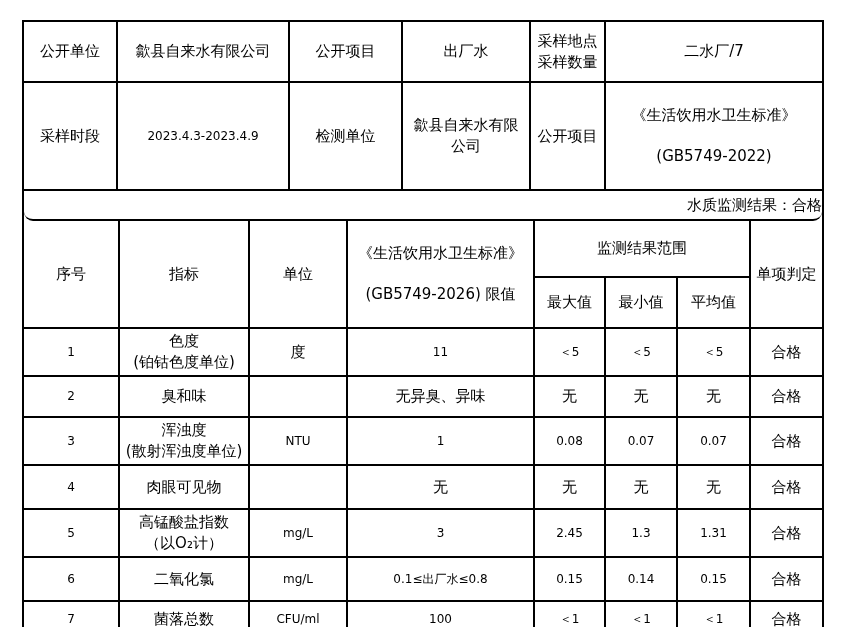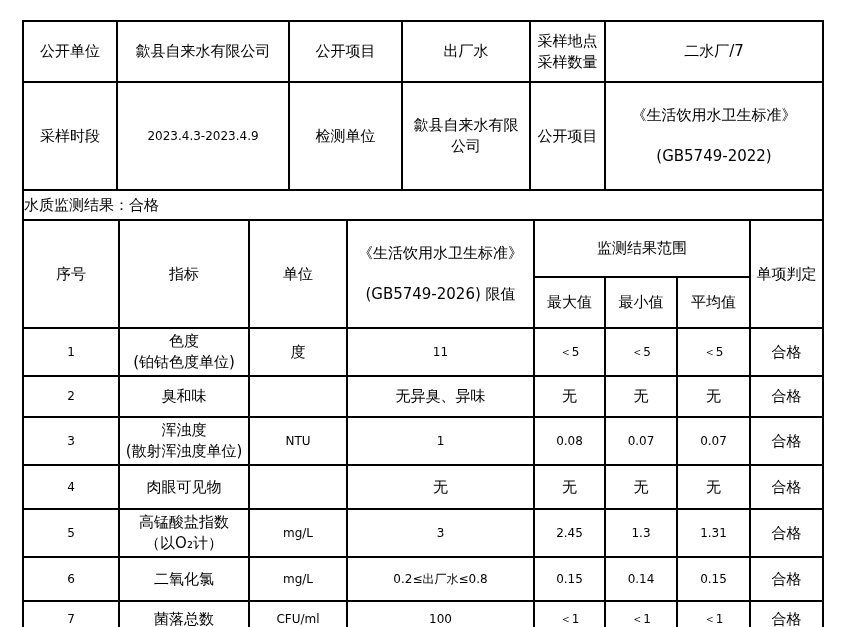--- a/index.html
+++ b/index.html
@@ -37,22 +37,23 @@
     line-height: 1.4;
     white-space: pre-line;
     overflow: hidden;
     word-break: break-all;
   }
   td.lastcol { border-right: none; }
   .banner {
     border-bottom: 2px solid #000;
     height: 28px;
     line-height: 28px;
-    text-align: left;
+    text-align: right;
     font-size: 15px;
+    border-radius: 9px;
   }
   .sub {
     font-size: 15px;
     display: block;
     line-height: 1.3;
   }
   .main-line { display: block; line-height: 1.3; }
   .num { font-size: 12px; }
 </style>
 </head>
@@ -175,21 +176,21 @@
           <td class="num">3</td>
           <td class="num">2.45</td>
           <td class="num">1.3</td>
           <td class="num">1.31</td>
           <td class="lastcol">合格</td>
         </tr>
         <tr style="height:44px">
           <td class="num">6</td>
           <td>二氧化氯</td>
           <td class="num">mg/L</td>
-          <td class="num">0.2≤出厂水≤0.8</td>
+          <td class="num">0.1≤出厂水≤0.8</td>
           <td class="num">0.15</td>
           <td class="num">0.14</td>
           <td class="num">0.15</td>
           <td class="lastcol">合格</td>
         </tr>
         <tr style="height:37px">
           <td class="num">7</td>
           <td>菌落总数</td>
           <td class="num">CFU/ml</td>
           <td class="num">100</td>

